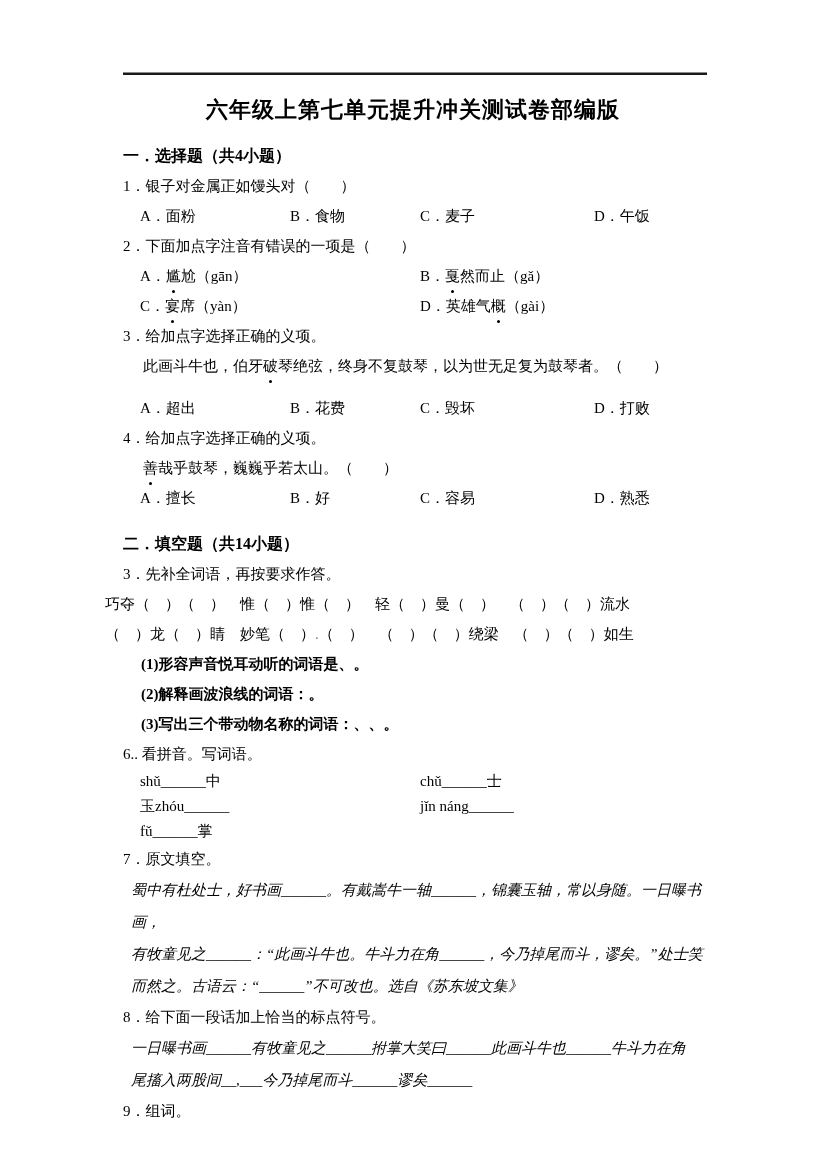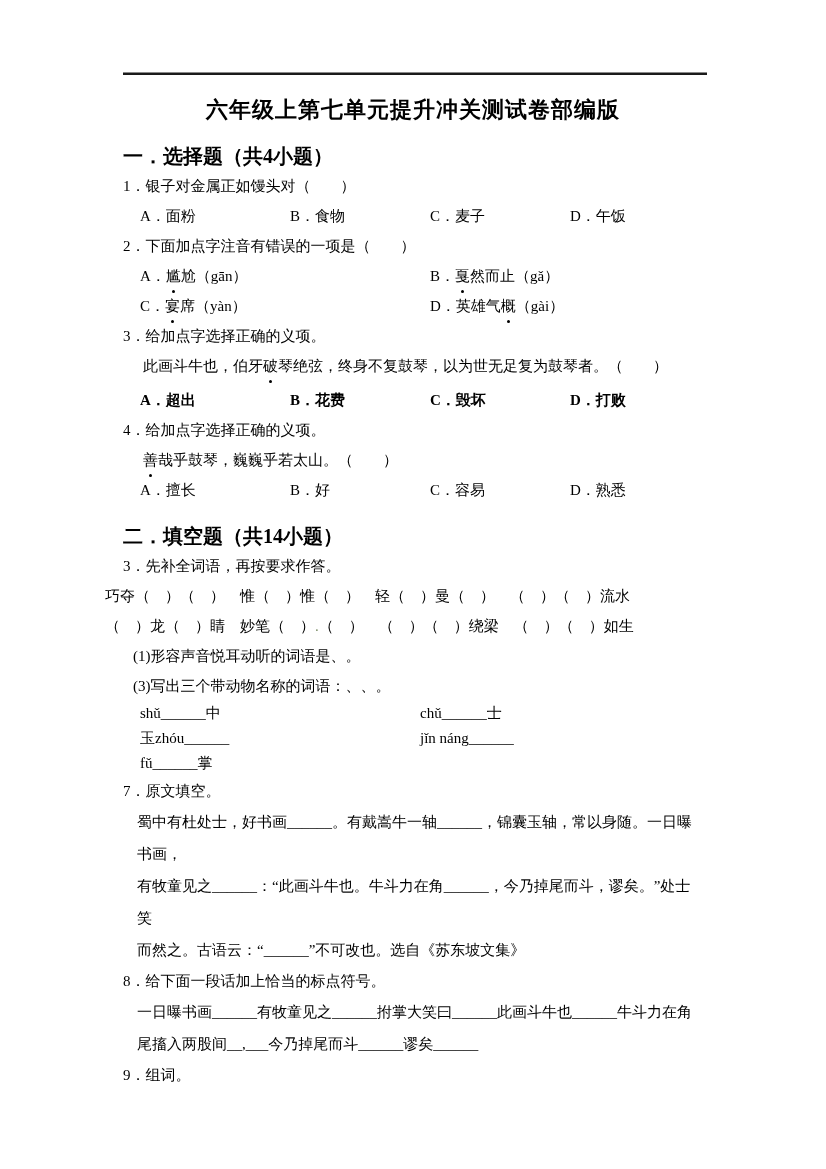--- a/index.html
+++ b/index.html
@@ -15,31 +15,31 @@
   .rule {
     position:absolute; top:72px; left:123px; width:584px; height:2px;
     background:#1a1a1a; border-top:1px solid #8a8a8a;
   }
   .title {
     margin:0; padding-top:95px;
     font-size:22px; line-height:30px; font-weight:700;
     text-align:center; letter-spacing:1px;
   }
   .content { margin:0 123px; }
-  .sec { font-size:20px; font-weight:700; line-height:30px; margin-top:16px; }
+  .sec { font-size:16px; font-weight:700; line-height:30px; margin-top:16px; }
   .stem { line-height:30px; }
   .line { line-height:30px; }
   .indent  { margin-left:20px; }   
   .outdent { margin-left:-18px; }  
-  .subitem { margin-left:10px; }   
-  .para    { margin-left:14px; line-height:32px; } 
+  .subitem { margin-left:18px;font-weight:bold; }   
+  .para    { margin-left:8px; line-height:32px;font-style:italic; } 
   .optrow { position:relative; height:30px; line-height:30px; }
-  .optrow.tight { margin-top:4px;font-weight:bold; }
+  .optrow.tight { margin-top:12px; }
   .opt { position:absolute; top:0; white-space:nowrap; }
-  .p1 { left:17px; } .p2 { left:167px; } .p3 { left:307px; } .p4 { left:447px; }
+  .p1 { left:17px; } .p2 { left:167px; } .p3 { left:297px; } .p4 { left:471px; }
   .duo { position:relative; height:25px; line-height:25px; }
   .dl { position:absolute; left:17px; top:0; white-space:nowrap; }
   .dr { position:absolute; left:297px; top:0; white-space:nowrap; }
   
   .zd { position:relative; display:inline-block; }
   .zd::after {
     content:""; position:absolute; left:50%; margin-left:-1.5px; bottom:-2px;
     width:3px; height:3px; border-radius:50%; background:#000;
   }
   .gdot { color:#7d8f68; } 
@@ -90,22 +90,24 @@
       <span class="opt p3">C．容易</span>
       <span class="opt p4">D．熟悉</span>
     </div>
 
     <div class="sec">二．填空题（共14小题）</div>
 
     <div class="stem">3．先补全词语，再按要求作答。</div>
     <div class="line outdent">巧夺（　）（　）　惟（　）惟（　）　轻（　）曼（　）　（　）（　）流水</div>
     <div class="line outdent"><span>（　）龙（　）睛　妙笔（　）</span><span class="gdot">.</span><span>（　）　（　）（　）绕梁　（　）（　）如生</span></div>
     <div class="line subitem">(1)形容声音悦耳动听的词语是、。</div>
+    <div class="line subitem">(2)解释画波浪线的词语：。</div>
     <div class="line subitem">(3)写出三个带动物名称的词语：、、。</div>
 
+    <div class="stem">6.. 看拼音。写词语。</div>
     <div class="duo">
       <span class="dl">shǔ______中</span>
       <span class="dr">chǔ______士</span>
     </div>
     <div class="duo">
       <span class="dl">玉zhóu______</span>
       <span class="dr">jǐn náng______</span>
     </div>
     <div class="duo">
       <span class="dl">fǔ______掌</span>

